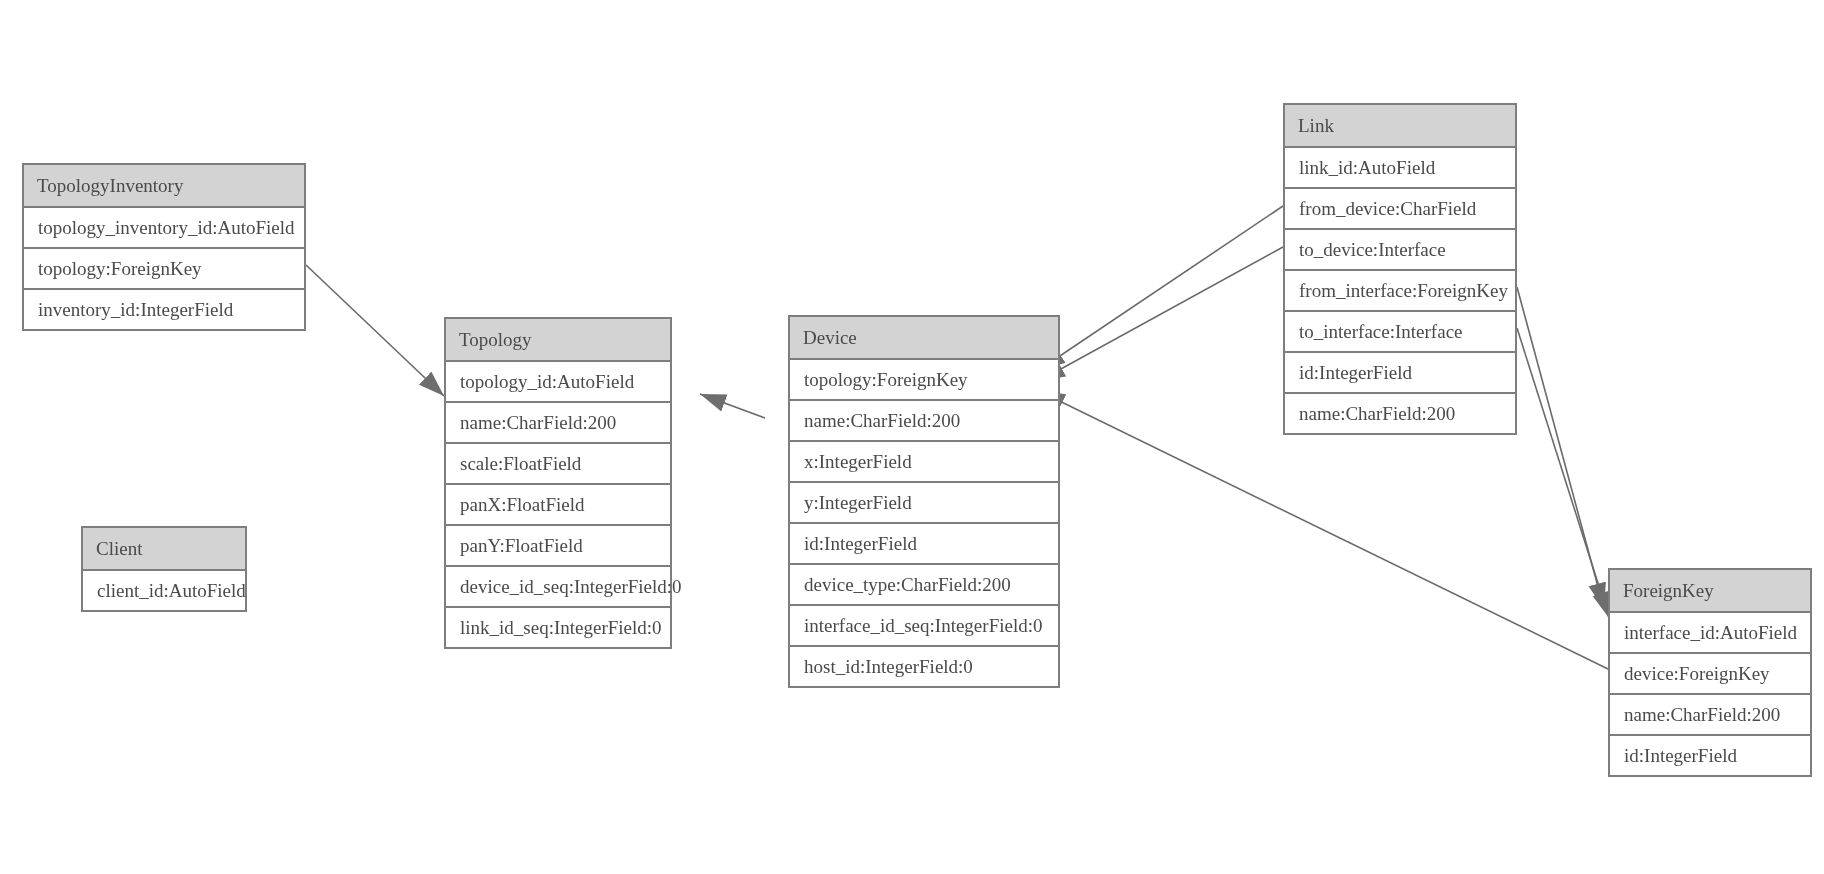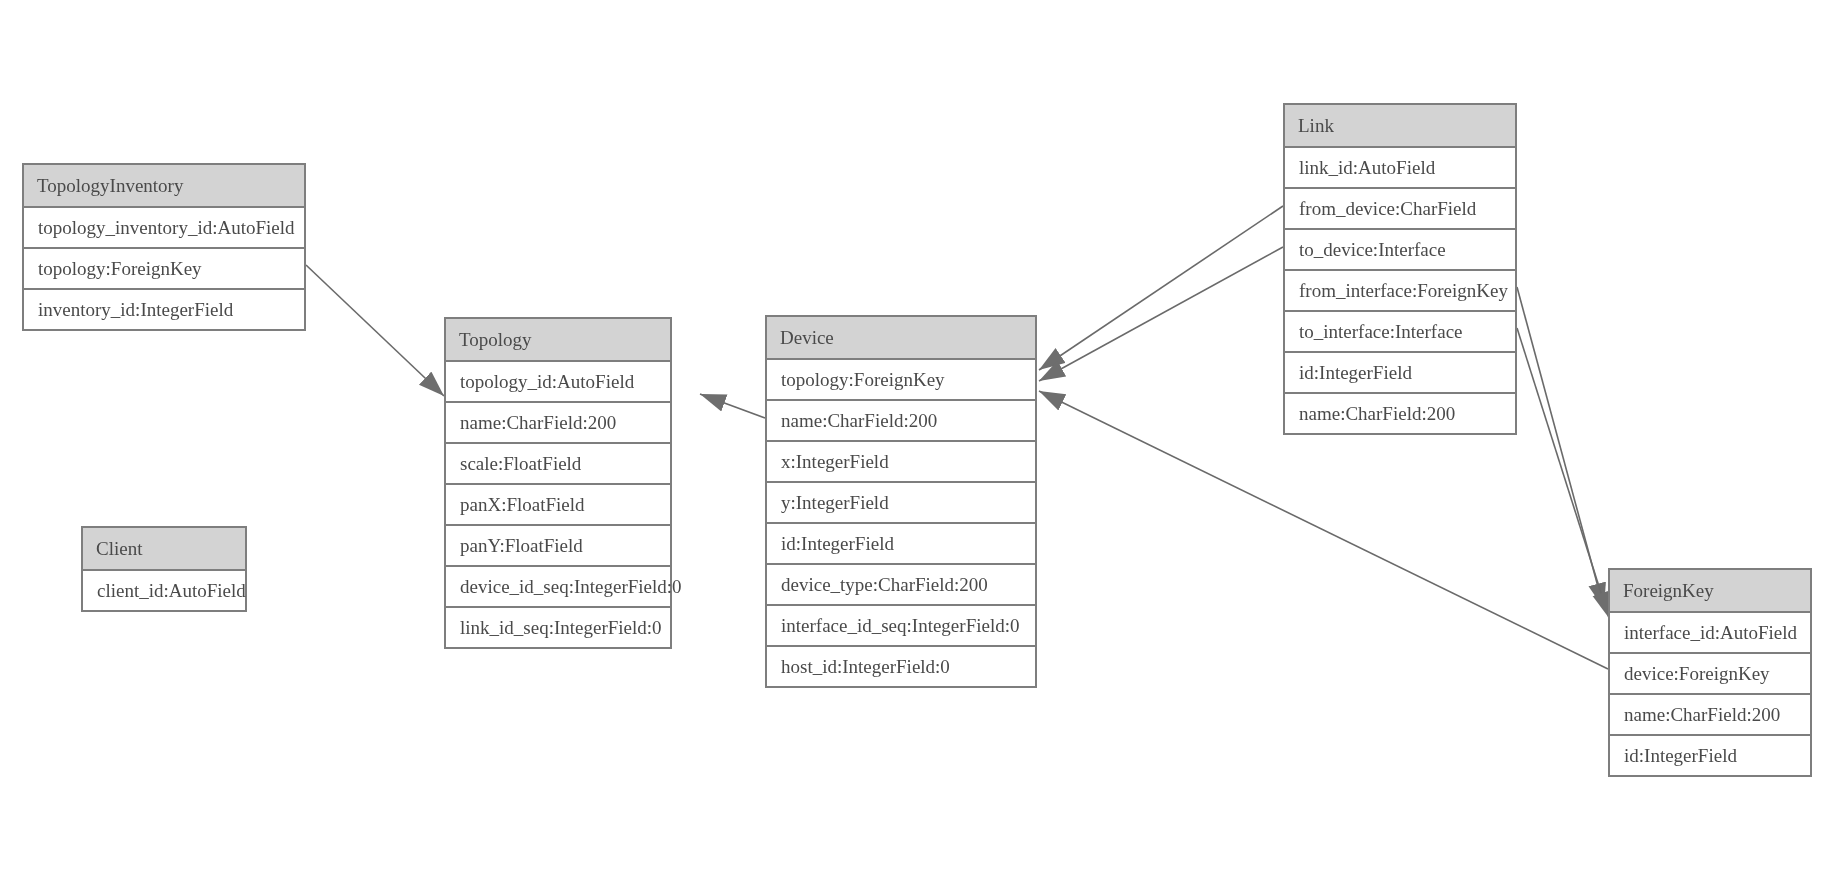--- a/index.html
+++ b/index.html
@@ -92,21 +92,21 @@
         <div class="row">scale:FloatField</div>
         <div class="row">panX:FloatField</div>
         <div class="row">panY:FloatField</div>
         <div class="row">device_id_seq:IntegerField:0</div>
         <div class="row">link_id_seq:IntegerField:0</div>
       </div>
       <div class="entity" style="left: 81px; top: 526px; width: 166px;">
         <div class="hdr">Client</div>
         <div class="row">client_id:AutoField</div>
       </div>
-      <div class="entity" style="left: 765px; top: 315px; width: 272px;">
+      <div class="entity" style="left: 788px; top: 315px; width: 272px;">
         <div class="hdr">Device</div>
         <div class="row">topology:ForeignKey</div>
         <div class="row">name:CharField:200</div>
         <div class="row">x:IntegerField</div>
         <div class="row">y:IntegerField</div>
         <div class="row">id:IntegerField</div>
         <div class="row">device_type:CharField:200</div>
         <div class="row">interface_id_seq:IntegerField:0</div>
         <div class="row">host_id:IntegerField:0</div>
       </div>

